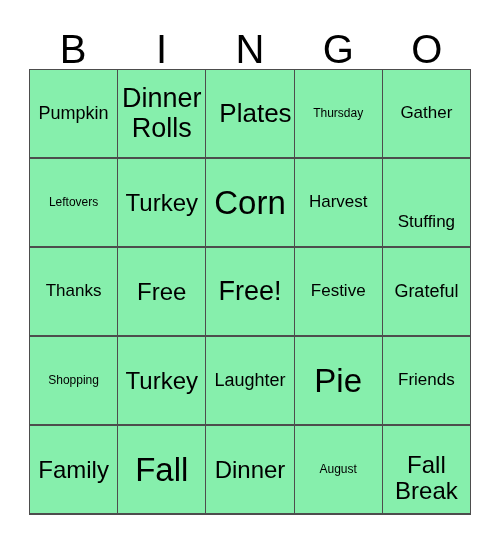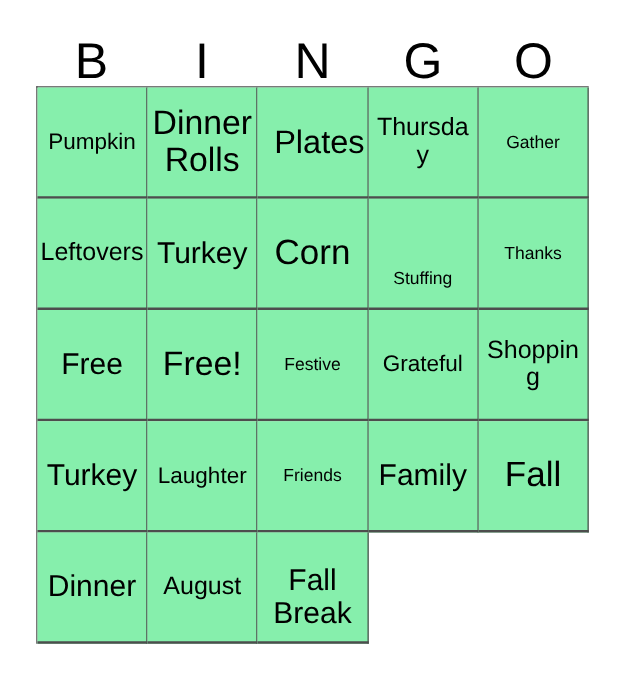--- a/index.html
+++ b/index.html
@@ -69,27 +69,27 @@
     background: #86efac;
   }
   .cell-text {
     display: block;
     width: 100%;
     line-height: 1.08;
     white-space: pre-line;
     word-break: break-word;
   }
   
-  .fs-xs  { font-size: 20px; }
+  .fs-xs  { font-size: 12px; }
   .fs-s   { font-size: 18px; }
-  .fs-m   { font-size: 14px; }
+  .fs-m   { font-size: 17px; }
   .fs-l   { font-size: 24px; }
   .fs-xl  { font-size: 27px; }
   .fs-xxl { font-size: 26px; text-align: right; }
-  .fs-huge{ font-size: 28px; }
+  .fs-huge{ font-size: 33px; }
 </style>
 </head>
 <body>
 
 <div id="card">
 
   <div class="header-row">
     <div class="header-cell" style="color: rgb(0, 0, 0);">B</div>
     <div class="header-cell" style="color: rgb(0, 0, 0);">I</div>
     <div class="header-cell" style="color: rgb(0, 0, 0);">N</div>
@@ -118,20 +118,23 @@
     <div class="cell" style="border-color: rgb(77, 77, 77);">
         <span class="cell-text fs-xs" style="color: rgb(0, 0, 0);">Leftovers</span>
       </div>
     <div class="cell" style="border-color: rgb(77, 77, 77);">
         <span class="cell-text fs-l" style="color: rgb(0, 0, 0);">Turkey</span>
       </div>
     <div class="cell" style="border-color: rgb(77, 77, 77);">
         <span class="cell-text fs-huge" style="color: rgb(0, 0, 0);">Corn</span>
       </div>
     <div class="cell" style="border-color: rgb(77, 77, 77);">
+        <span class="cell-text fs-m" style="color: rgb(0, 0, 0);">Harvest</span>
+      </div>
+    <div class="cell" style="border-color: rgb(77, 77, 77);">
         <span class="cell-text fs-m" style="color: rgb(0, 0, 0); margin-top: 40px;">Stuffing</span>
       </div>
 
     <div class="cell" style="border-color: rgb(77, 77, 77);">
         <span class="cell-text fs-m" style="color: rgb(0, 0, 0);">Thanks</span>
       </div>
     <div class="cell" style="border-color: rgb(77, 77, 77);">
         <span class="cell-text fs-l" style="color: rgb(0, 0, 0);">Free</span>
       </div>
     <div class="cell" style="border-color: rgb(77, 77, 77);">
@@ -147,20 +150,23 @@
     <div class="cell" style="border-color: rgb(77, 77, 77); text-align: center;">
         <span class="cell-text fs-xs" style="color: rgb(0, 0, 0);">Shopping</span>
       </div>
     <div class="cell" style="border-color: rgb(77, 77, 77);">
         <span class="cell-text fs-l" style="color: rgb(0, 0, 0);">Turkey</span>
       </div>
     <div class="cell" style="border-color: rgb(77, 77, 77);">
         <span class="cell-text fs-s" style="color: rgb(0, 0, 0);">Laughter</span>
       </div>
     <div class="cell" style="border-color: rgb(77, 77, 77);">
+        <span class="cell-text fs-huge" style="color: rgb(0, 0, 0);">Pie</span>
+      </div>
+    <div class="cell" style="border-color: rgb(77, 77, 77);">
         <span class="cell-text fs-m" style="color: rgb(0, 0, 0);">Friends</span>
       </div>
 
     <div class="cell" style="border-color: rgb(77, 77, 77);">
         <span class="cell-text fs-l" style="color: rgb(0, 0, 0);">Family</span>
       </div>
     <div class="cell" style="border-color: rgb(77, 77, 77);">
         <span class="cell-text fs-huge" style="color: rgb(0, 0, 0);">Fall</span>
       </div>
     <div class="cell" style="border-color: rgb(77, 77, 77);">

